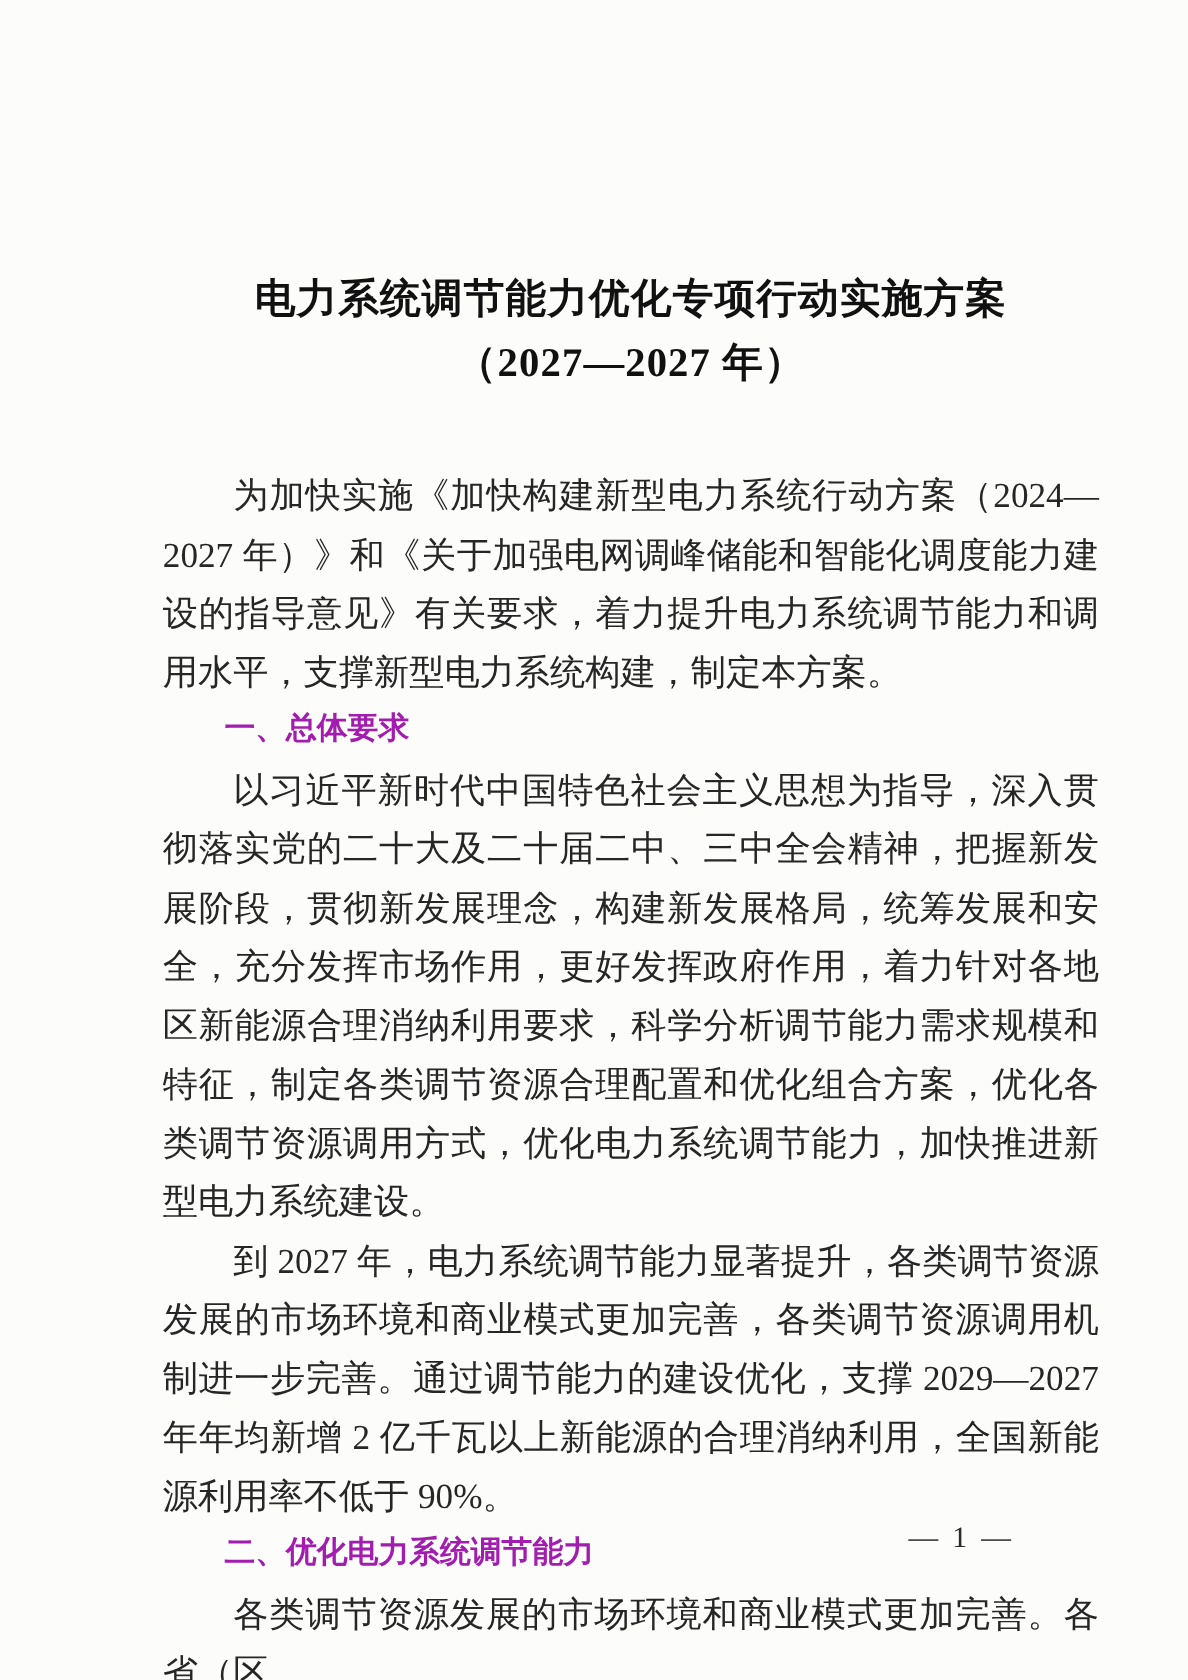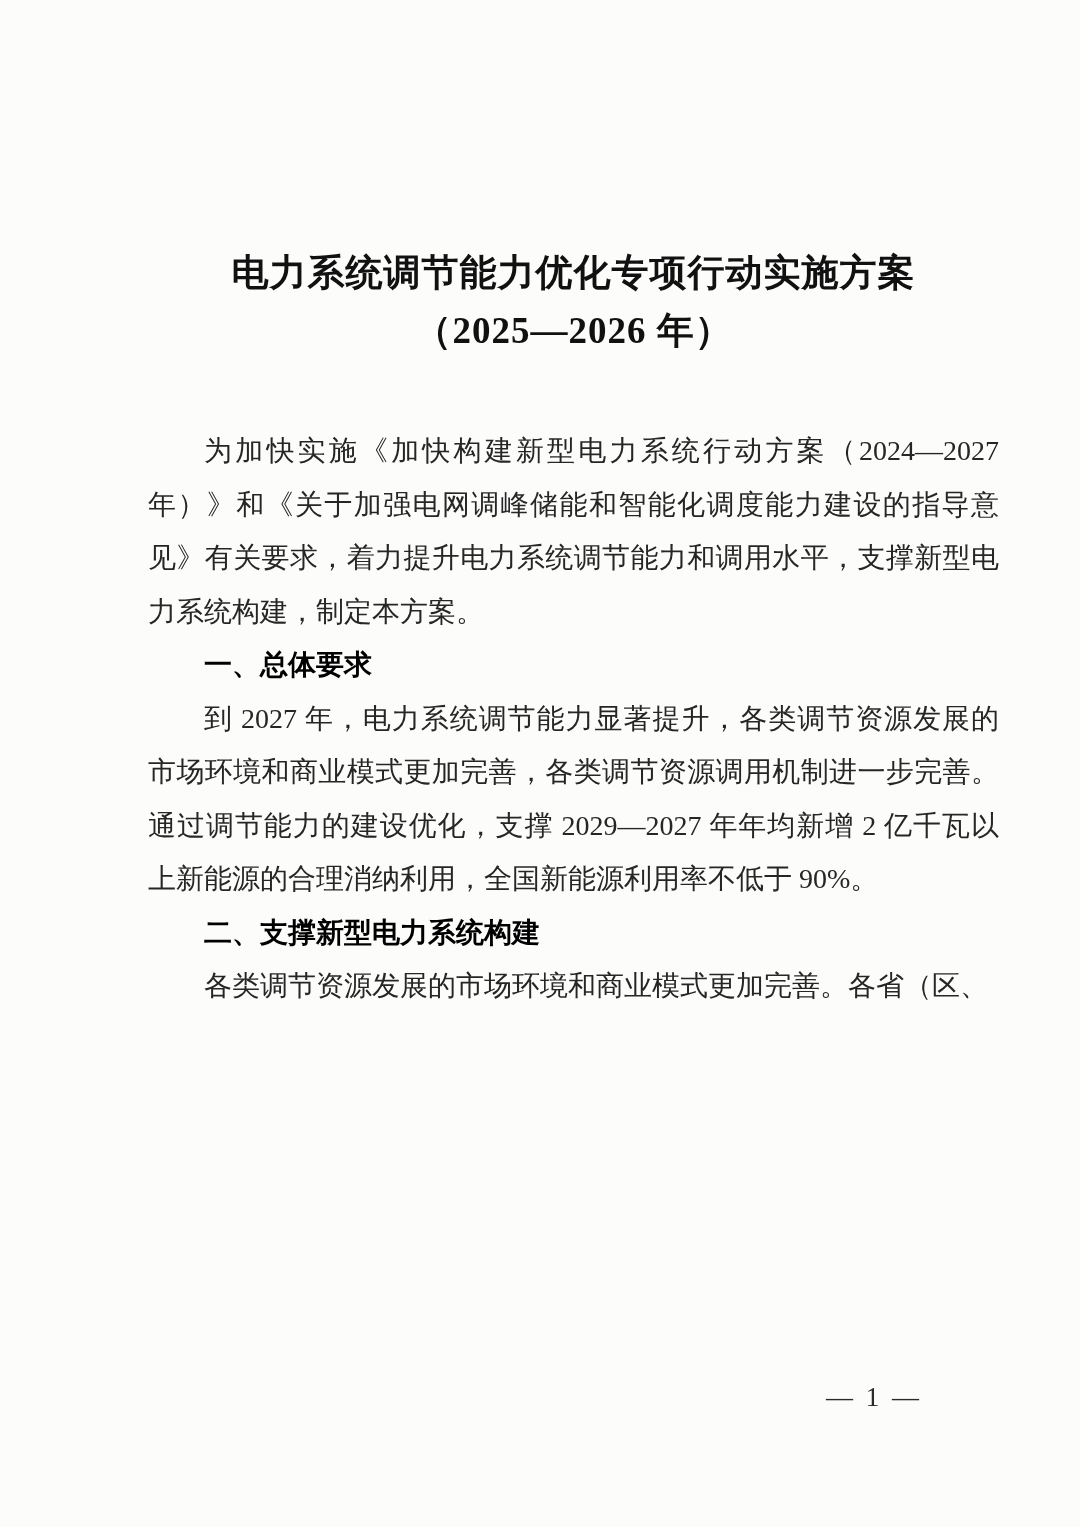--- a/index.html
+++ b/index.html
@@ -26,64 +26,65 @@
     font-weight: bold;
     line-height: 58px;
     letter-spacing: 1px;
     color: #111111;
   }
   .doc-title .title-line {
     display: block;
   }
   .para {
     margin: 0;
-    font-size: 28px;
+    font-size: 32px;
     line-height: 53.5px;
     text-align: justify;
     text-indent: 2em;
     letter-spacing: 0;
     color: #262626;
   }
   .heading {
     margin: 0;
     font-size: 28px;
     line-height: 53.5px;
     font-weight: bold;
     text-indent: 2em;
-    font-family: Liberation Serif, serif;
-    color: #000000;
+    font-family: Liberation Mono, monospace;
+    color: #a21caf;
   }
   .page-footer {
     position: absolute;
     right: 158px;
     bottom: 118px;
     font-size: 27px;
     letter-spacing: 3px;
     color: #2a2a2a;
     font-family: "Liberation Serif", "DejaVu Serif", serif;
   }
 </style>
 </head>
 <body>
 
 <div class="page">
 
   <h1 class="doc-title">
     <span class="title-line">电力系统调节能力优化专项行动实施方案</span>
-    <span class="title-line">（2025—2026 年）</span>
+    <span class="title-line">（2027—2027 年）</span>
   </h1>
 
   <p class="para">为加快实施《加快构建新型电力系统行动方案（2024—2027 年）》和《关于加强电网调峰储能和智能化调度能力建设的指导意见》有关要求，着力提升电力系统调节能力和调用水平，支撑新型电力系统构建，制定本方案。</p>
 
   <h2 class="heading">一、总体要求</h2>
 
+  <p class="para">以习近平新时代中国特色社会主义思想为指导，深入贯彻落实党的二十大及二十届二中、三中全会精神，把握新发展阶段，贯彻新发展理念，构建新发展格局，统筹发展和安全，充分发挥市场作用，更好发挥政府作用，着力针对各地区新能源合理消纳利用要求，科学分析调节能力需求规模和特征，制定各类调节资源合理配置和优化组合方案，优化各类调节资源调用方式，优化电力系统调节能力，加快推进新型电力系统建设。</p>
 
   <p class="para">到 2027 年，电力系统调节能力显著提升，各类调节资源发展的市场环境和商业模式更加完善，各类调节资源调用机制进一步完善。通过调节能力的建设优化，支撑 2029—2027 年年均新增 2 亿千瓦以上新能源的合理消纳利用，全国新能源利用率不低于 90%。</p>
 
-  <h2 class="heading">二、支撑新型电力系统构建</h2>
+  <h2 class="heading">二、优化电力系统调节能力</h2>
 
   <p class="para">各类调节资源发展的市场环境和商业模式更加完善。各省（区、</p>
 
   <div class="page-footer">
     <span>— 1 —</span>
   </div>
 
 </div>
 
 </body></html>

